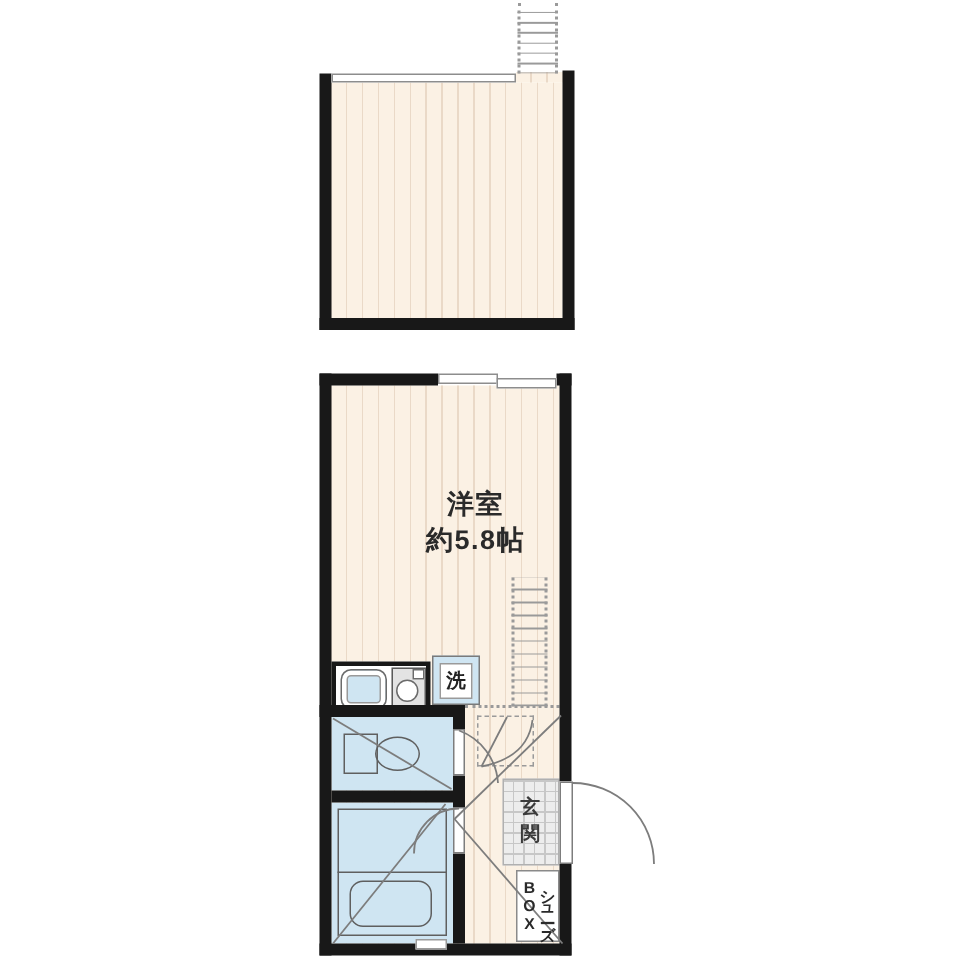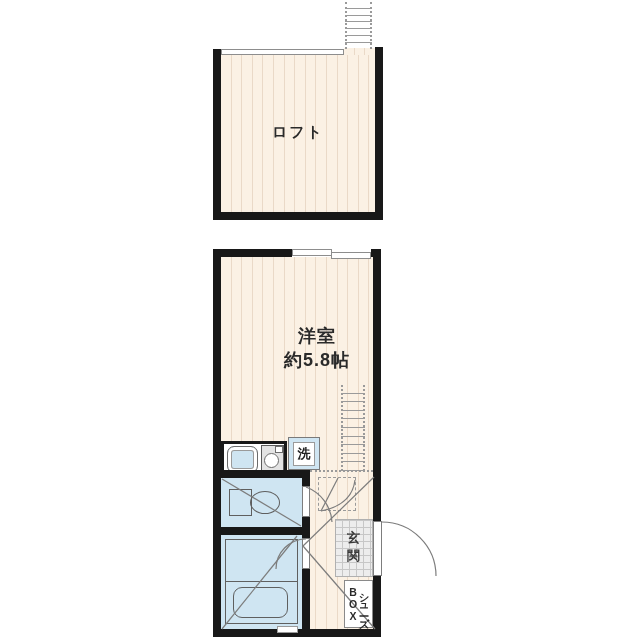--- a/index.html
+++ b/index.html
@@ -74,23 +74,20 @@
   <div class="abs floor" style="left:221px;top:55px;width:154px;height:157px;"></div>
   <div class="abs floor" style="left:344px;top:48px;width:31px;height:7px;"></div>
 
   <div class="abs wall" style="left:213px;top:49px;width:8px;height:171px;"></div>
   <div class="abs wall" style="left:375px;top:47px;width:8px;height:173px;"></div>
   <div class="abs wall" style="left:213px;top:212px;width:170px;height:8px;"></div>
   <div class="abs band" style="left:221px;top:49px;width:123px;height:6px;"></div>
 
   <div class="abs ladder" style="left:345px;top:2px;width:27px;height:47px;"></div>
 
-  <div class="abs label loft-label" style="left:238px;top:120px;width:120px;height:24px;">
-    <span>ロフト</span>
-  </div>
 
   <div class="abs floor" style="left:221px;top:257px;width:152px;height:372px;"></div>
 
   <div class="abs wet" style="left:221px;top:478px;width:81px;height:49px;"></div>
   <div class="abs wet" style="left:221px;top:535px;width:81px;height:94px;"></div>
 
   <div class="abs tank" style="left:229px;top:489px;width:23px;height:27px;"></div>
   <div class="abs bowl" style="left:250px;top:491px;width:30px;height:23px;"></div>
 
   <div class="abs outline" style="left:225px;top:539px;width:73px;height:85px;"></div>

